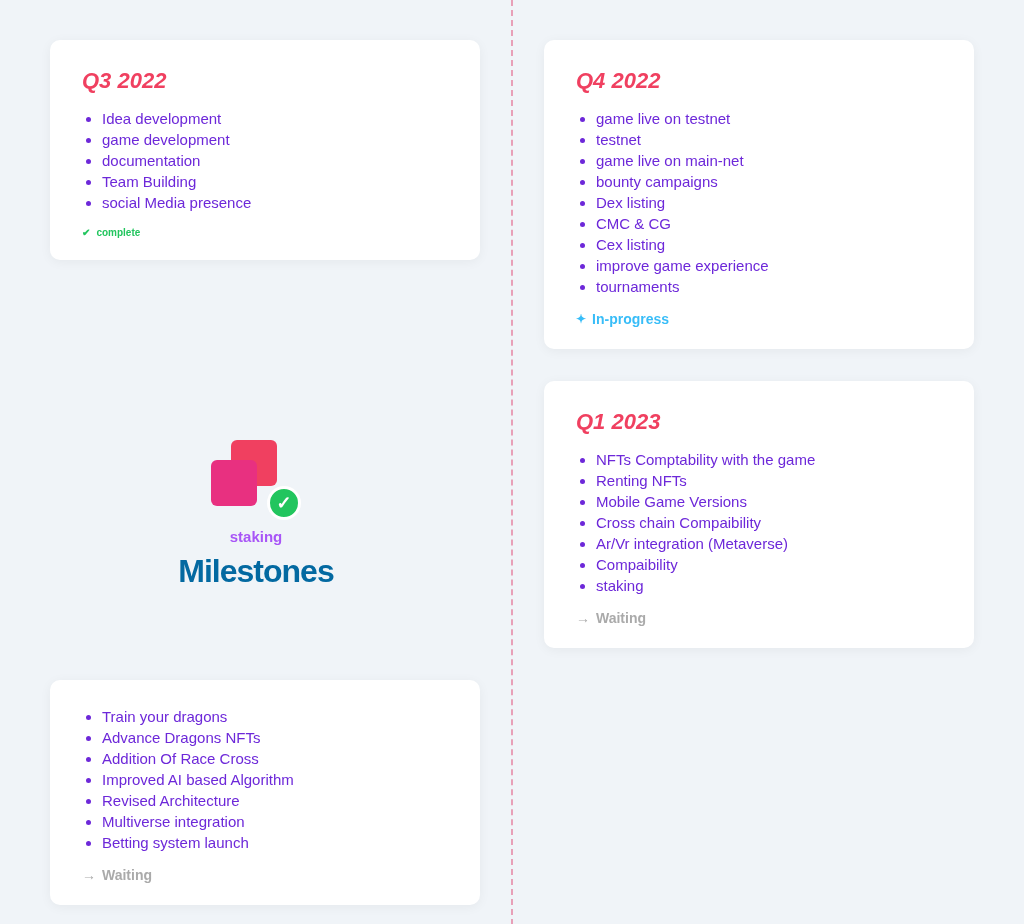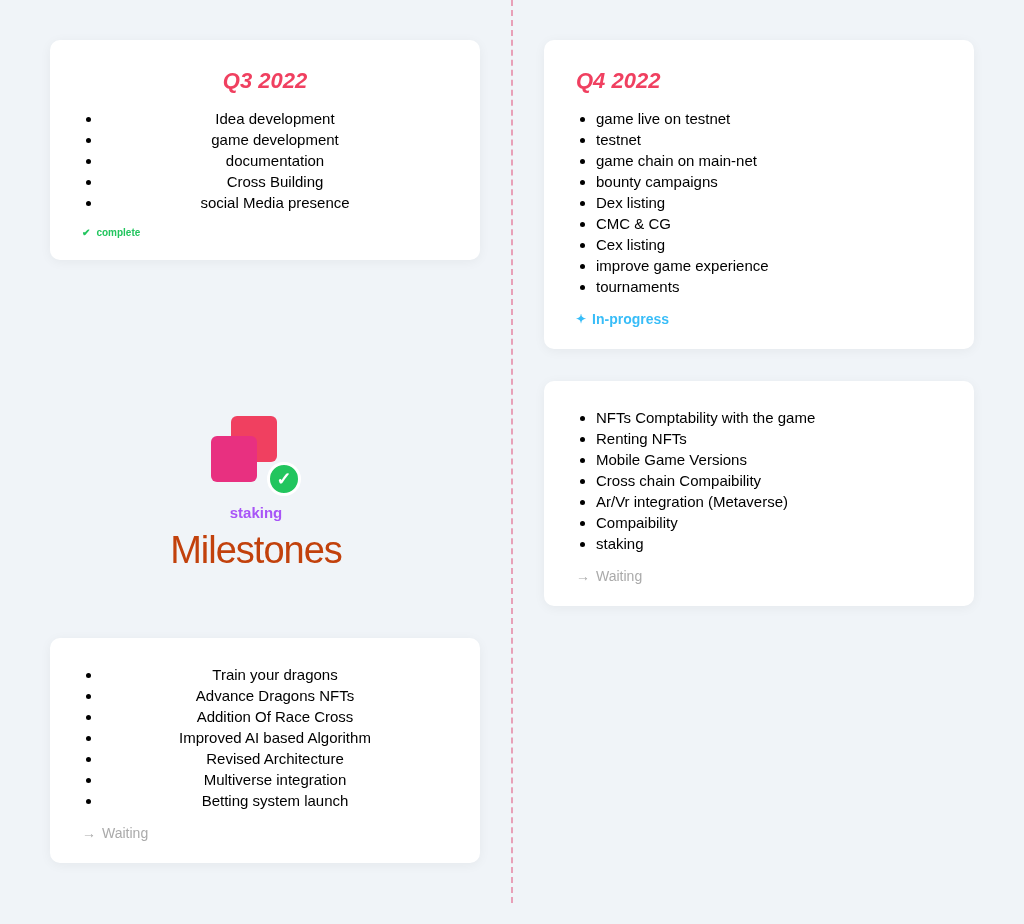--- a/index.html
+++ b/index.html
@@ -38,21 +38,20 @@
       position: relative;
       z-index: 1;
       align-items: flex-start;
     }
 
     .col-left {
       width: 50%;
       padding: 16px 32px 16px 32px;
       display: flex;
       justify-content: flex-end;
-      text-align: center;
     }
 
     .col-right {
       width: 50%;
       padding: 16px 32px 16px 32px;
       display: flex;
       justify-content: flex-start;
     }
 
     .card {
@@ -74,21 +73,21 @@
 
     .card ul {
       list-style: disc;
       padding-left: 20px;
       margin-bottom: 16px;
     }
 
     .card ul li {
       margin-bottom: 4px;
       font-size: 15px;
-      color: #000000;
+      color: #6d28d9;
     }
 
     .status-complete {
       color: #22c55e;
       font-weight: 700;
       font-size: 10px;
       display: flex;
       align-items: center;
       gap: 6px;
     }
@@ -109,21 +108,21 @@
     }
 
     .status-inprogress::before {
       content: '✦';
       color: #38bdf8;
       font-size: 12px;
     }
 
     .status-waiting {
       color: #aaa;
-      font-weight: 400;
+      font-weight: 700;
       font-size: 14px;
       display: flex;
       align-items: center;
       gap: 6px;
     }
 
     .status-waiting::before {
       content: '→';
       color: #aaa;
     }
@@ -202,53 +201,53 @@
       border: 3px solid white;
     }
 
     .logo-label {
       color: #a855f7;
       font-size: 15px;
       font-weight: 600;
     }
 
     .milestones-title {
-      font-size: 38px;
-      font-weight: 400;
-      color: #c2410c;
+      font-size: 32px;
+      font-weight: 700;
+      color: #0369a1;
       letter-spacing: -1px;
     }
   </style>
 </head>
 <body>
 
 <div class="page-wrapper">
   <div class="center-line"></div>
 
   <div class="row">
     <div class="col-left">
       <div class="card">
         <div class="card-title">Q3 2022</div>
         <ul>
           <li><span>Idea development</span></li>
           <li><span>game development</span></li>
           <li><span>documentation</span></li>
-          <li><span>Cross Building</span></li>
+          <li><span>Team Building</span></li>
           <li><span>social Media presence</span></li>
         </ul>
         <div class="status-complete">complete</div>
       </div>
     </div>
     <div class="col-right">
       <div class="card">
         <div class="card-title">Q4 2022</div>
         <ul>
           <li><span>game live on testnet</span></li>
           <li><span>testnet</span></li>
-          <li><span>game chain on main-net</span></li>
+          <li><span>game live on main-net</span></li>
           <li><span>bounty campaigns</span></li>
           <li><span>Dex listing</span></li>
           <li><span>CMC &amp; CG</span></li>
           <li><span>Cex listing</span></li>
           <li><span>improve game experience</span></li>
           <li><span>tournaments</span></li>
         </ul>
         <div class="status-inprogress">In-progress</div>
       </div>
     </div>
@@ -261,20 +260,21 @@
           <div class="logo-square-1"></div>
           <div class="logo-square-2"></div>
           <div class="logo-check-badge">✓</div>
         </div>
         <div class="logo-label">staking</div>
         <div class="milestones-title">Milestones</div>
       </div>
     </div>
     <div class="middle-right">
       <div class="card">
+        <div class="card-title">Q1 2023</div>
         <ul>
           <li><span>NFTs Comptability with the game</span></li>
           <li><span>Renting NFTs</span></li>
           <li><span>Mobile Game Versions</span></li>
           <li><span>Cross chain Compaibility</span></li>
           <li><span>Ar/Vr integration (Metaverse)</span></li>
           <li><span>Compaibility</span></li>
           <li><span>staking</span></li>
         </ul>
         <div class="status-waiting">Waiting</div>

